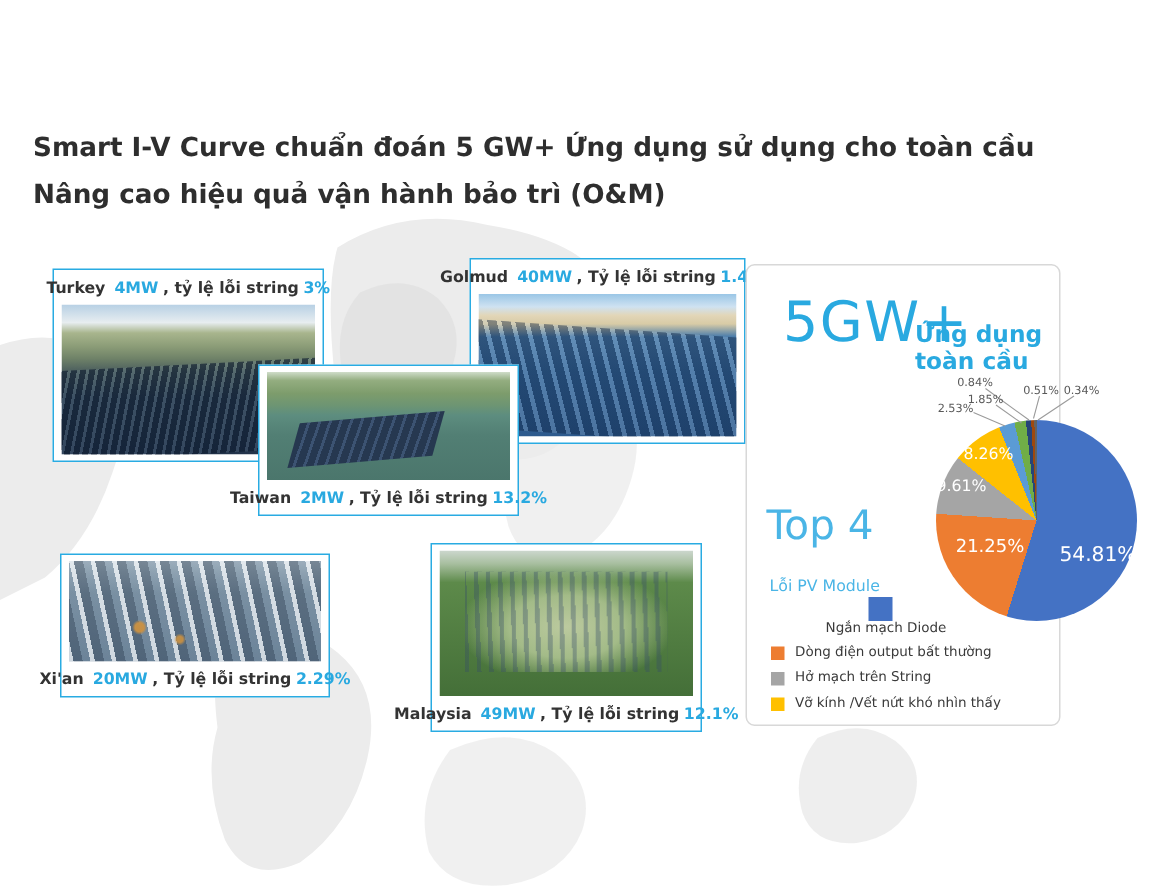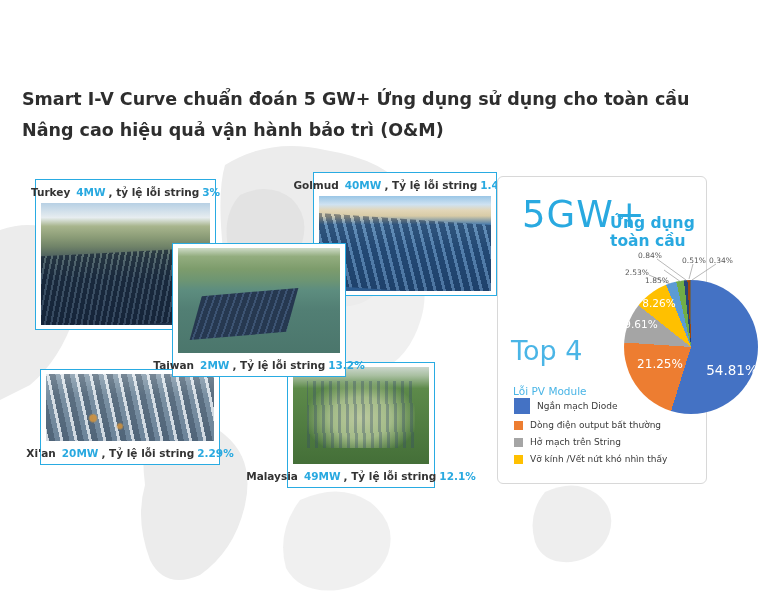--- a/index.html
+++ b/index.html
@@ -95,21 +95,21 @@
   .pie-label{position:absolute;transform:translate(-50%,-50%);white-space:nowrap;z-index:4;}
   .pl-small{font-size:7.5px;color:#595959;}
   .pl-white{color:#ffffff;}
   .leader-lines{position:absolute;left:0;top:0;width:261px;height:308px;pointer-events:none;z-index:3;}
   .top4-title{position:absolute;left:13px;top:158px;font-size:27px;color:#4ab5e6;}
   .top4-sub{position:absolute;left:15px;top:192px;font-size:10.5px;color:#4ab5e6;margin-top:16px;}
   .legend{position:absolute;left:16px;top:221px;}
   .legend-item{display:flex;align-items:center;margin-bottom:7px;font-size:9px;color:#3a3a3a;white-space:nowrap;}
   .legend-item .sw{width:9px;height:9px;margin-right:7px;flex:0 0 auto;}
   .legend-item.first .sw{width:16px;height:16px;margin-left:0;}
-  .legend-item.first{margin-bottom:6px;}
+  .legend-item.first{margin-bottom:6px;flex-direction:column;}
   .legend-item:not(.first){margin-left:0;}
 </style>
 </head>
 <body>
 
 <svg id="map-bg" viewBox="0 0 768 593" xmlns="http://www.w3.org/2000/svg">
   <g fill="#ececec">
     <path d="M0,230 q45,-15 70,15 q20,30 5,70 q-15,45 -45,70 L0,400 Z"></path>
     <path d="M150,430 q45,-20 75,5 q30,25 20,70 q-10,45 -45,70 q-35,15 -50,-15 q-15,-40 -5,-75 q-5,-40 5,-55 Z"></path>
     <path d="M225,165 q45,-28 100,-15 q62,10 82,42 q32,12 26,48 q-10,36 -48,42 q-20,32 -58,22 q-42,26 -74,-6 q-36,-12 -30,-48 q-6,-58 2,-85 Z"></path>
@@ -120,61 +120,61 @@
   <g fill="#e3e3e3">
     <path d="M240,195 q30,-14 52,4 q18,18 10,44 q-10,26 -40,28 q-28,0 -34,-24 q-6,-32 12,-52 Z"></path>
   </g>
 </svg>
 
 <div class="title">
   <div>Smart I-V Curve chuẩn đoán 5 GW+ Ứng dụng sử dụng cho toàn cầu</div>
   <div>Nâng cao hiệu quả vận hành bảo trì (O&amp;M)</div>
 </div>
 
-<div class="card label-top" style="left:35px;top:179px;width:181px;height:151px;">
+<div class="card label-top" style="left:35px;top:179px;width:181px;height:129px;">
   <div class="label-row">
     <span class="m">Turkey</span>
       <span class="v m">4MW</span>
       <span>,  tỷ lệ lỗi string</span>
       <span class="v">3%</span>
   </div>
   <div class="photo ph-turkey"></div>
 </div>
 
 <div class="card label-top" style="left:313px;top:172px;width:184px;height:124px;">
   <div class="label-row">
     <span class="m">Golmud</span>
       <span class="v m">40MW</span>
       <span>,  Tỷ lệ lỗi string</span>
       <span class="v">1.42%</span>
   </div>
   <div class="photo ph-golmud"></div>
 </div>
 
-<div class="card label-bottom" style="left:172px;top:243px;width:174px;height:134px;z-index:4;">
+<div class="card label-bottom" style="left:172px;top:243px;width:174px;height:101px;z-index:4;">
   <div class="photo ph-taiwan"></div>
   <div class="label-row">
     <span class="m">Taiwan</span>
       <span class="v m">2MW</span>
       <span>,  Tỷ lệ lỗi string</span>
       <span class="v">13.2%</span>
   </div>
 </div>
 
 <div class="card label-bottom" style="left:40px;top:369px;width:180px;height:96px;">
   <div class="photo ph-xian"></div>
   <div class="label-row">
     <span class="m">Xi'an</span>
       <span class="v m">20MW</span>
       <span>,  Tỷ lệ lỗi string</span>
       <span class="v">2.29%</span>
   </div>
 </div>
 
-<div class="card label-bottom" style="left:287px;top:362px;width:148px;height:126px;text-align:right;">
+<div class="card label-bottom" style="left:287px;top:362px;width:181px;height:126px;text-align:right;">
   <div class="photo ph-malaysia"></div>
   <div class="label-row">
     <span class="m">Malaysia</span>
       <span class="v m">49MW</span>
       <span>,  Tỷ lệ lỗi string</span>
       <span class="v">12.1%</span>
   </div>
 </div>
 
 <div class="panel">
@@ -187,21 +187,21 @@
       <polyline points="166,93 183,105"></polyline>
       <polyline points="159,82 188,103"></polyline>
       <polyline points="195,87 191,102"></polyline>
       <polyline points="218,87 194,103"></polyline>
     </g>
   </svg>
 
   <div class="pie" style="background: conic-gradient(rgb(68, 114, 196) 0deg, rgb(68, 114, 196) 197.32deg, rgb(237, 125, 49) 197.32deg, rgb(237, 125, 49) 273.82deg, rgb(165, 165, 165) 273.82deg, rgb(165, 165, 165) 308.41deg, rgb(255, 192, 0) 308.41deg, rgb(255, 192, 0) 338.15deg, rgb(91, 155, 213) 338.15deg, rgb(91, 155, 213) 347.26deg, rgb(112, 173, 71) 347.26deg, rgb(112, 173, 71) 353.92deg, rgb(38, 68, 120) 353.92deg, rgb(38, 68, 120) 356.94deg, rgb(158, 72, 14) 356.94deg, rgb(158, 72, 14) 358.78deg, rgb(99, 99, 99) 358.78deg, rgb(99, 99, 99) 360deg);"></div>
 
   <span class="pie-label pl-small" style="left:152px;top:78px;">0.84%</span>
-  <span class="pie-label pl-small" style="left:159px;top:103px;">1.85%</span>
+  <span class="pie-label pl-small" style="left:159px;top:89px;">1.85%</span>
   <span class="pie-label pl-small" style="left:196px;top:83px;">0.51%</span>
   <span class="pie-label pl-small" style="left:223px;top:83px;">0.34%</span>
   <span class="pie-label pl-small" style="left:139px;top:95px;">2.53%</span>
   <span class="pie-label pl-white" style="left:161px;top:126px;font-size:10.5px;">8.26%</span>
   <span class="pie-label pl-white" style="left:143px;top:147px;font-size:10.5px;">9.61%</span>
   <span class="pie-label pl-white" style="left:162px;top:187px;font-size:12px;">21.25%</span>
   <span class="pie-label pl-white" style="left:234px;top:171px;font-size:13.5px;margin-top:22px;">54.81%</span>
 
   <div class="top4-title">Top 4</div>
   <div class="top4-sub">Lỗi PV Module</div>

